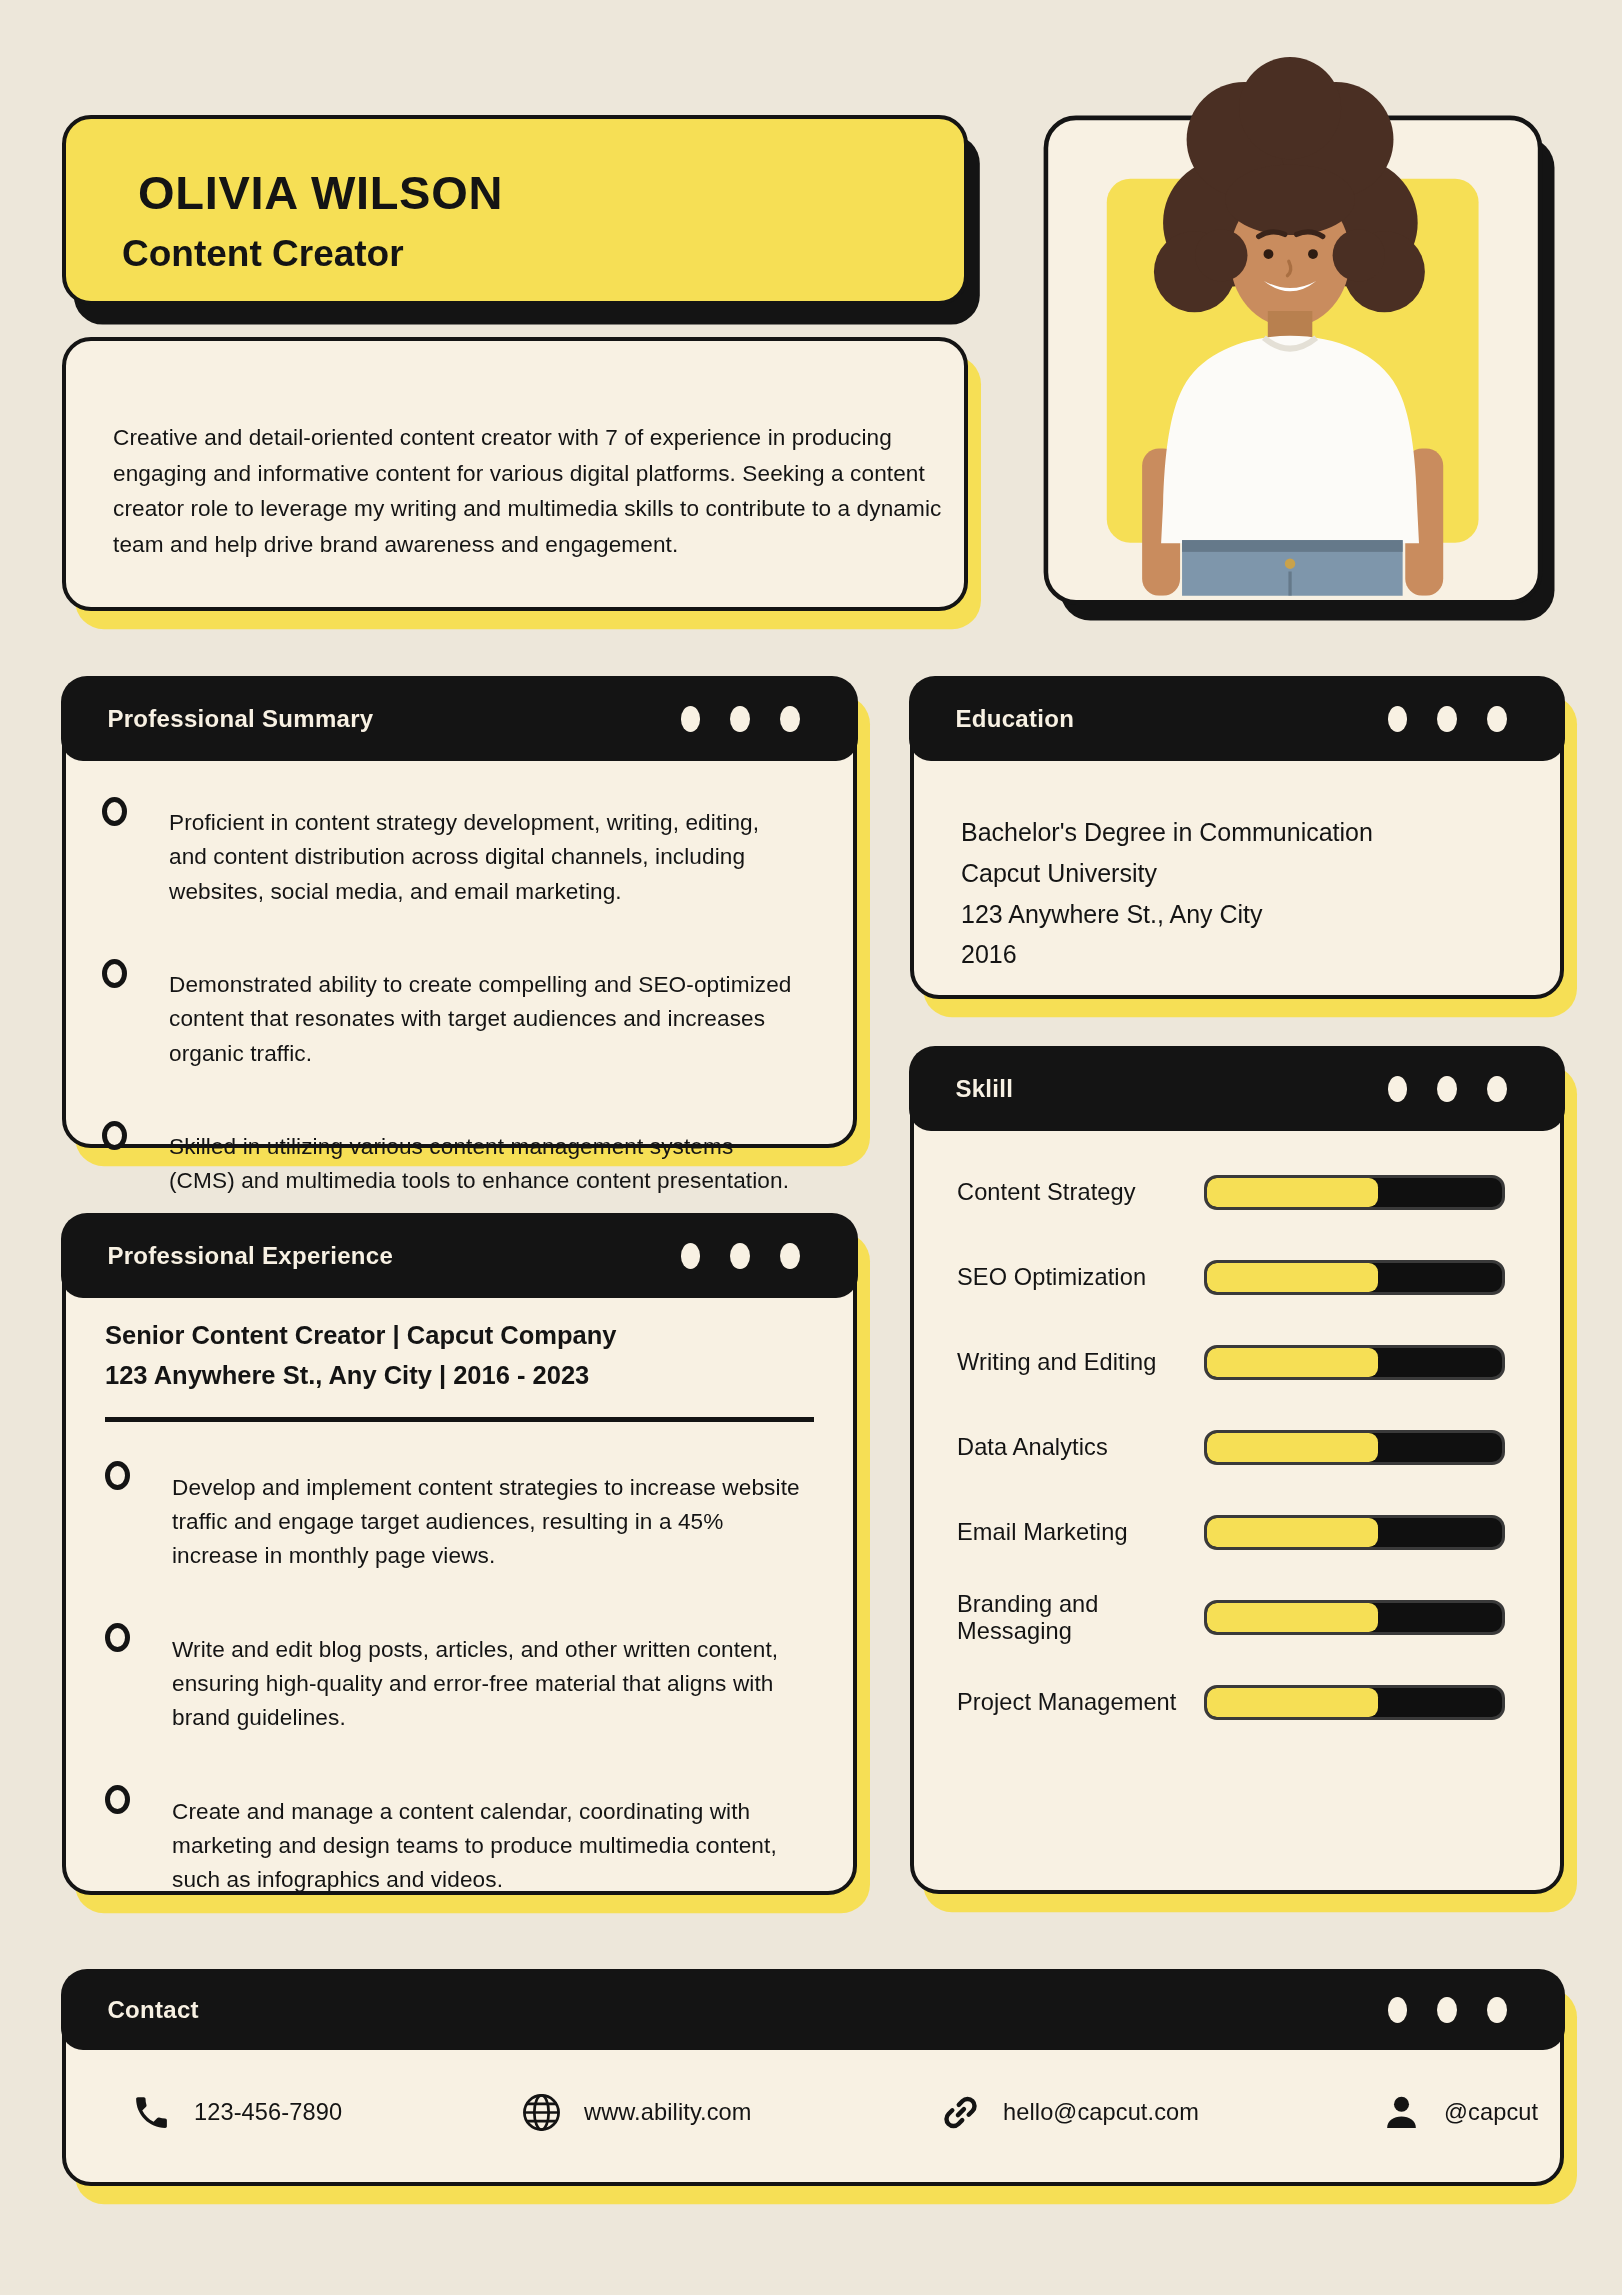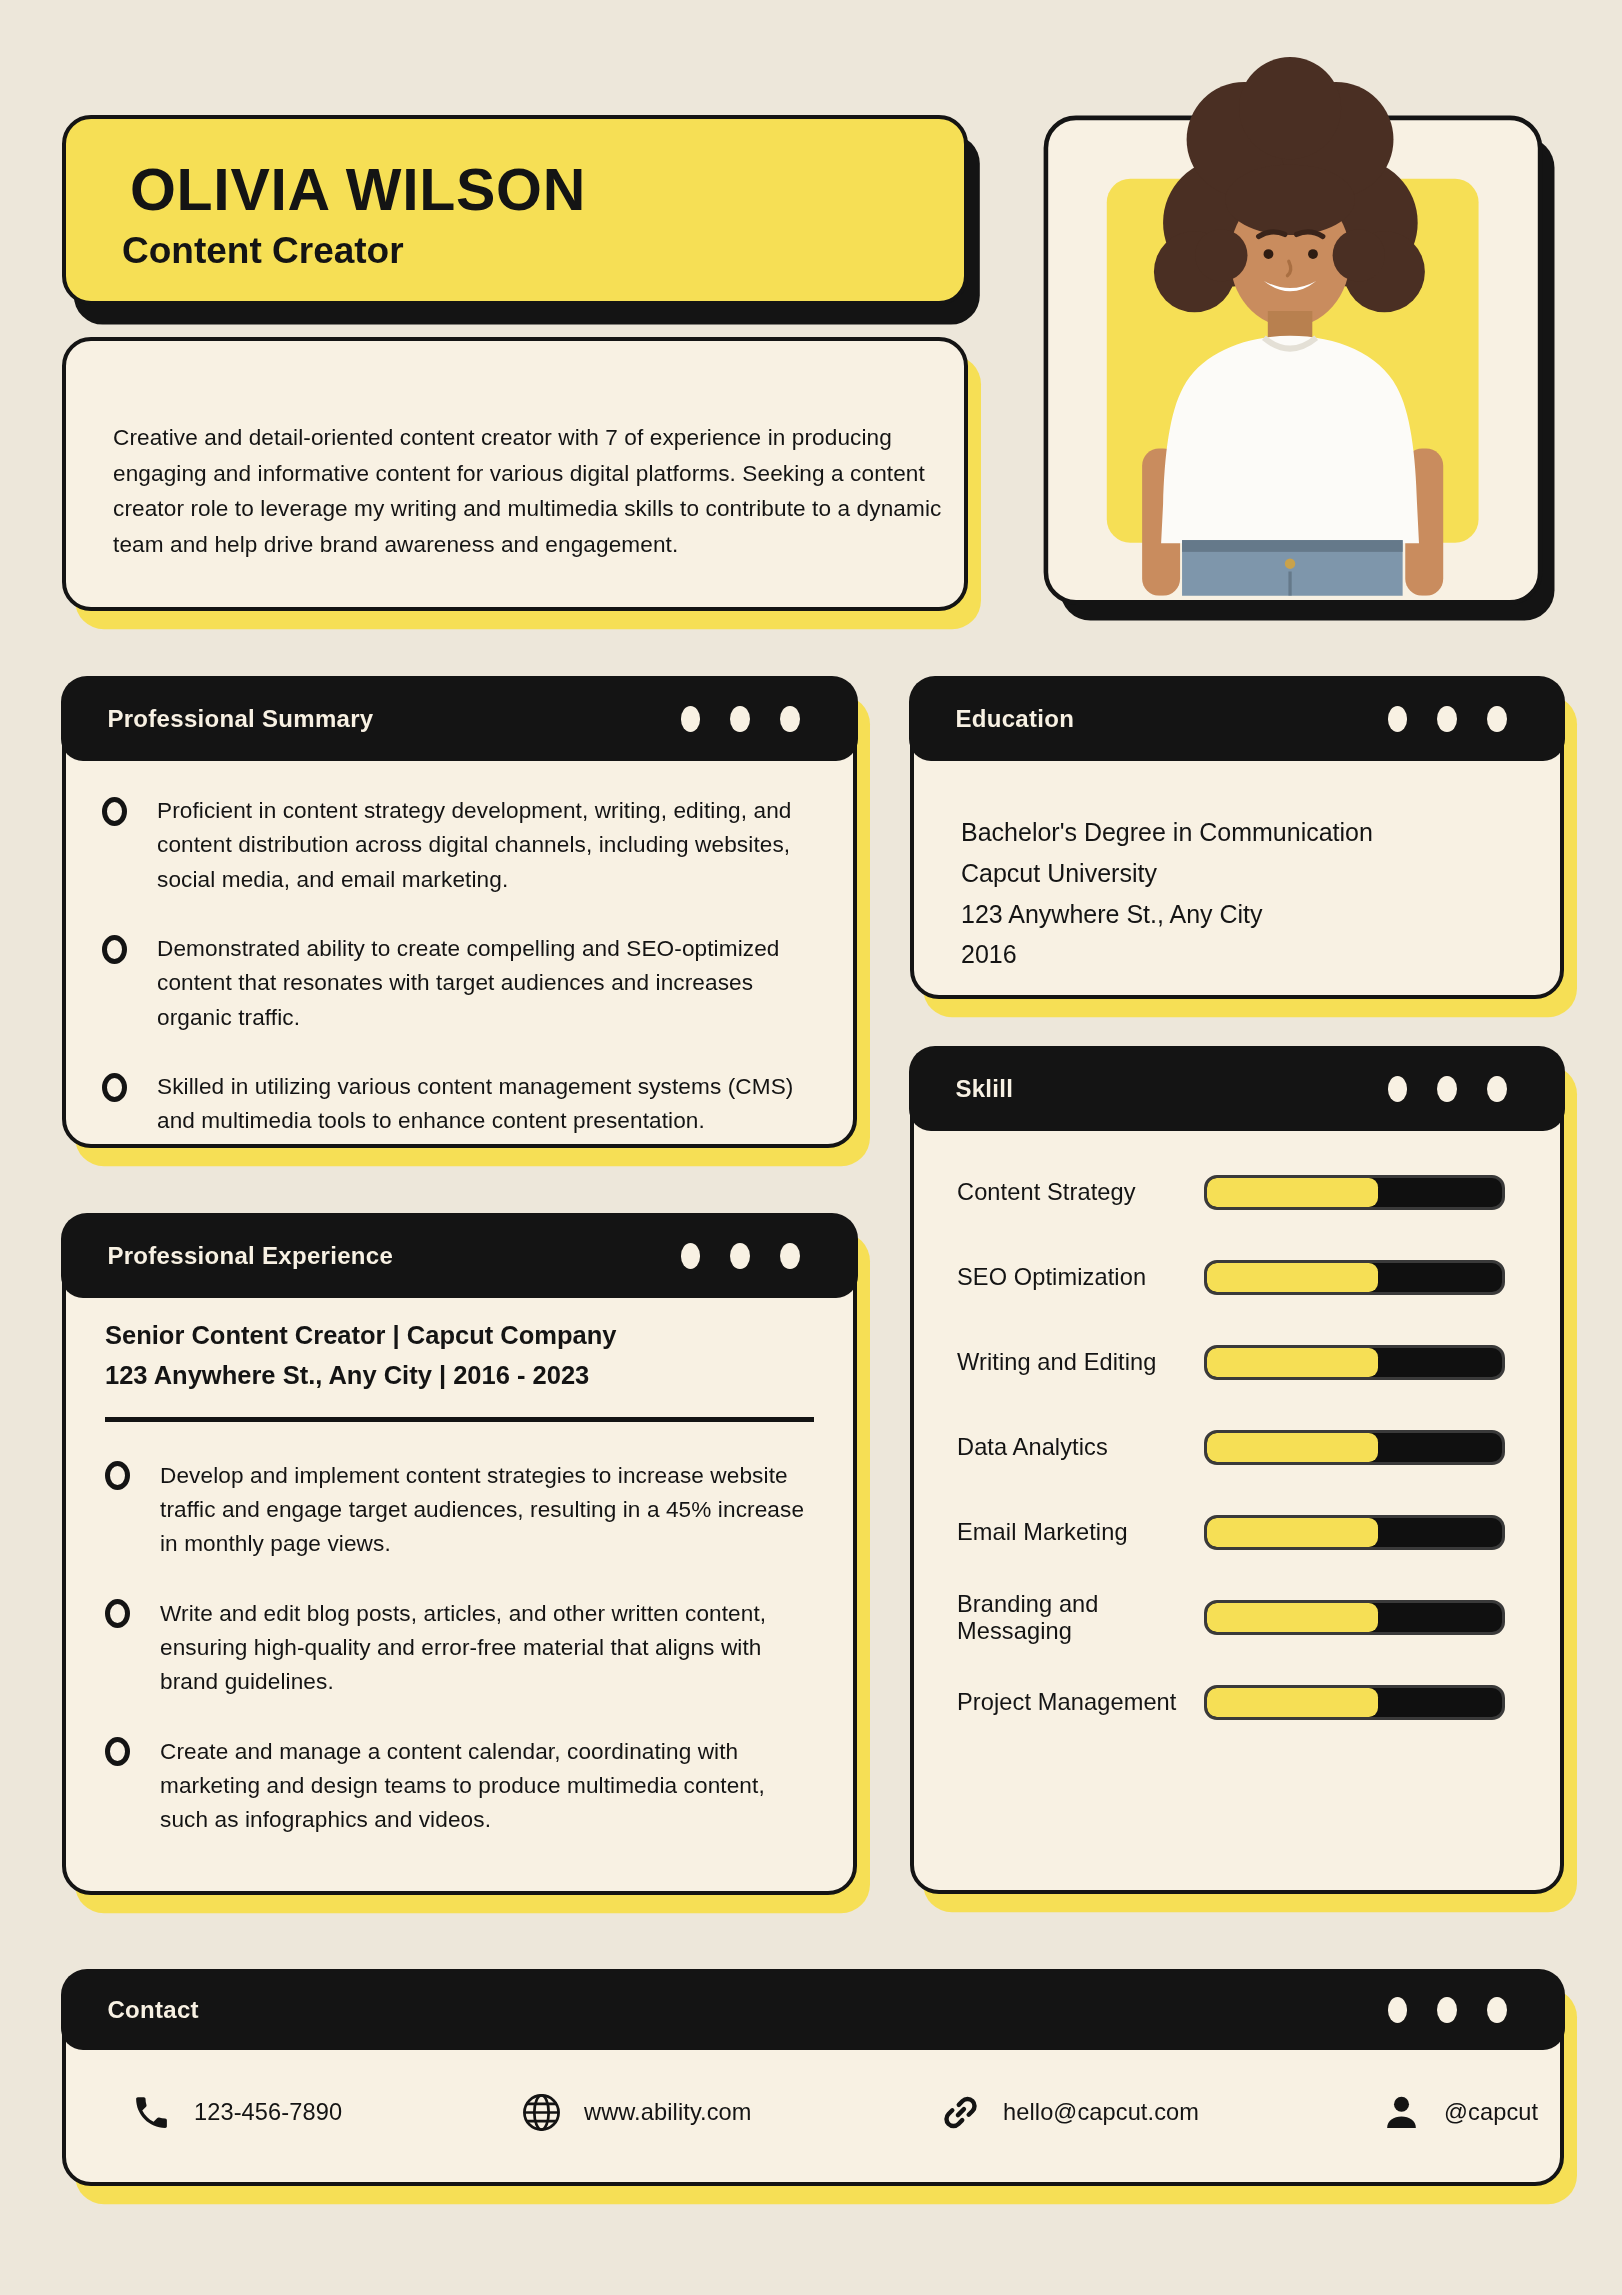--- a/index.html
+++ b/index.html
@@ -19,41 +19,41 @@
   }
   .card{
     position:absolute;background:var(--cream);
     border:4.6px solid var(--ink);border-radius:29px;
   }
   .shadow-y{box-shadow:13px 18.3px 0 0 var(--yellow)}
   .shadow-b{box-shadow:11.8px 19.6px 0 0 var(--ink)}
 
   
   .name-card{left:62px;top:115px;width:906px;height:190px;background:var(--yellow);padding:33px 0 0 56px}
-  .name-card h1{margin:8px;font-size:59px;font-weight:bold;letter-spacing:0.7px;line-height:1.05}
+  .name-card h1{margin:16px;font-size:47px;font-weight:bold;letter-spacing:0.7px;line-height:1.05}
   .name-card .role{font-size:37px;font-weight:bold;margin-top:1px}
 
   
   .summary-card{left:62px;top:337px;width:906px;height:274px;padding:79px 22px 0 47px}
   .summary-card p{margin:0;font-size:22.6px;line-height:1.58;letter-spacing:0.1px}
 
   
   .head{
     position:absolute;top:-4.6px;left:-4.6px;right:-4.6px;height:85px;background:var(--ink);
     border-radius:26px 26px 22px 22px;display:flex;align-items:center;padding:0 58px 0 46px;
   }
   .head .title{color:var(--cream);font-size:24px;font-weight:bold;letter-spacing:0.3px}
   .dots{margin-left:auto;display:flex;gap:30px;align-items:center}
   .dot{width:19.6px;height:26px;border-radius:50%;background:var(--cream)}
 
   
   .bullets{position:absolute;display:flex;flex-direction:column;gap:35px}
   .bullet{display:flex;gap:30px}
   .bcircle{flex:0 0 auto;width:25px;height:29px;border:5.2px solid var(--ink);border-radius:50%;background:var(--cream);margin-top:2.6px}
-  .bullet p{margin:0;font-size:22.6px;line-height:1.52;letter-spacing:0.1px}
+  .bullet p{margin:12px;font-size:22.6px;line-height:1.52;letter-spacing:0.1px}
 
   
   .psum-card{left:62px;top:677px;width:795px;height:471px}
   .psum-card .bullets{top:113px;left:36px;right:38px}
 
   .edu-card{left:910px;top:677px;width:654px;height:322px}
   .edu-lines{position:absolute;top:131px;left:47px;right:36px}
   .edu-lines p{margin:0;font-size:25px;line-height:1.63}
 
   .skill-card{left:910px;top:1047px;width:654px;height:847px}

